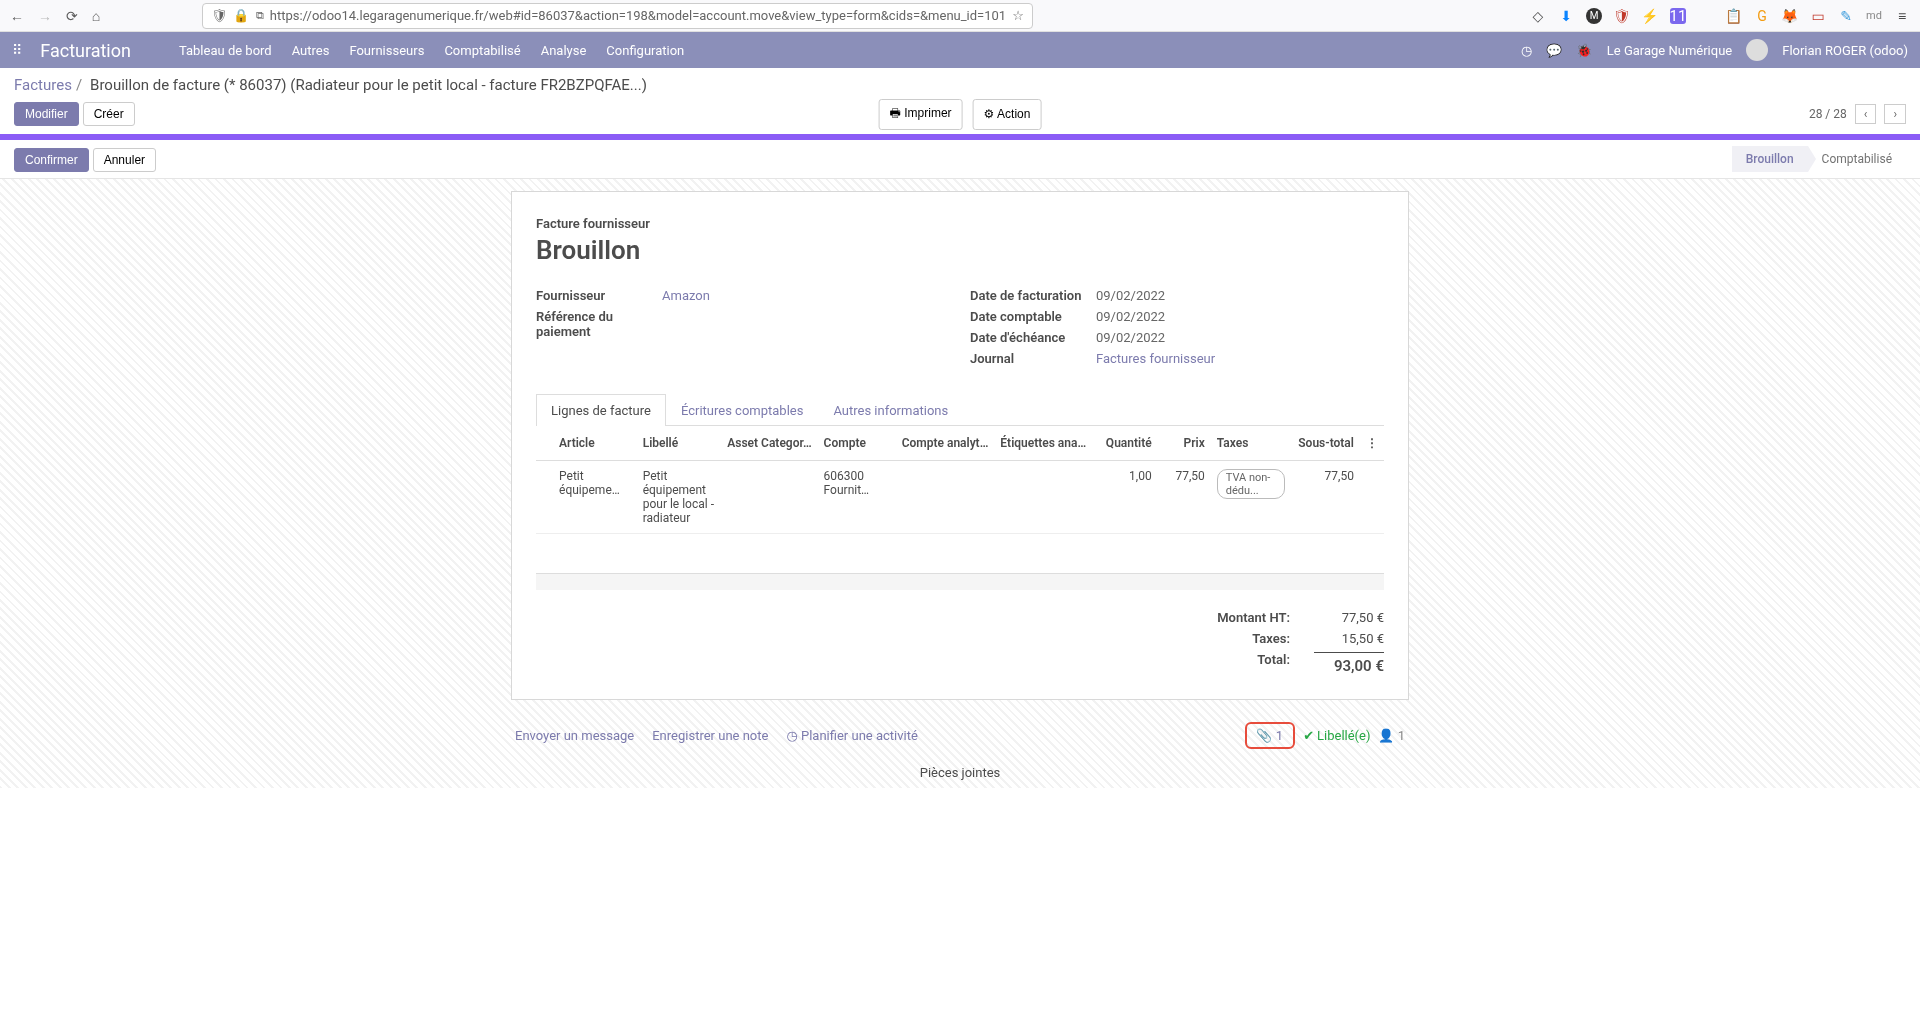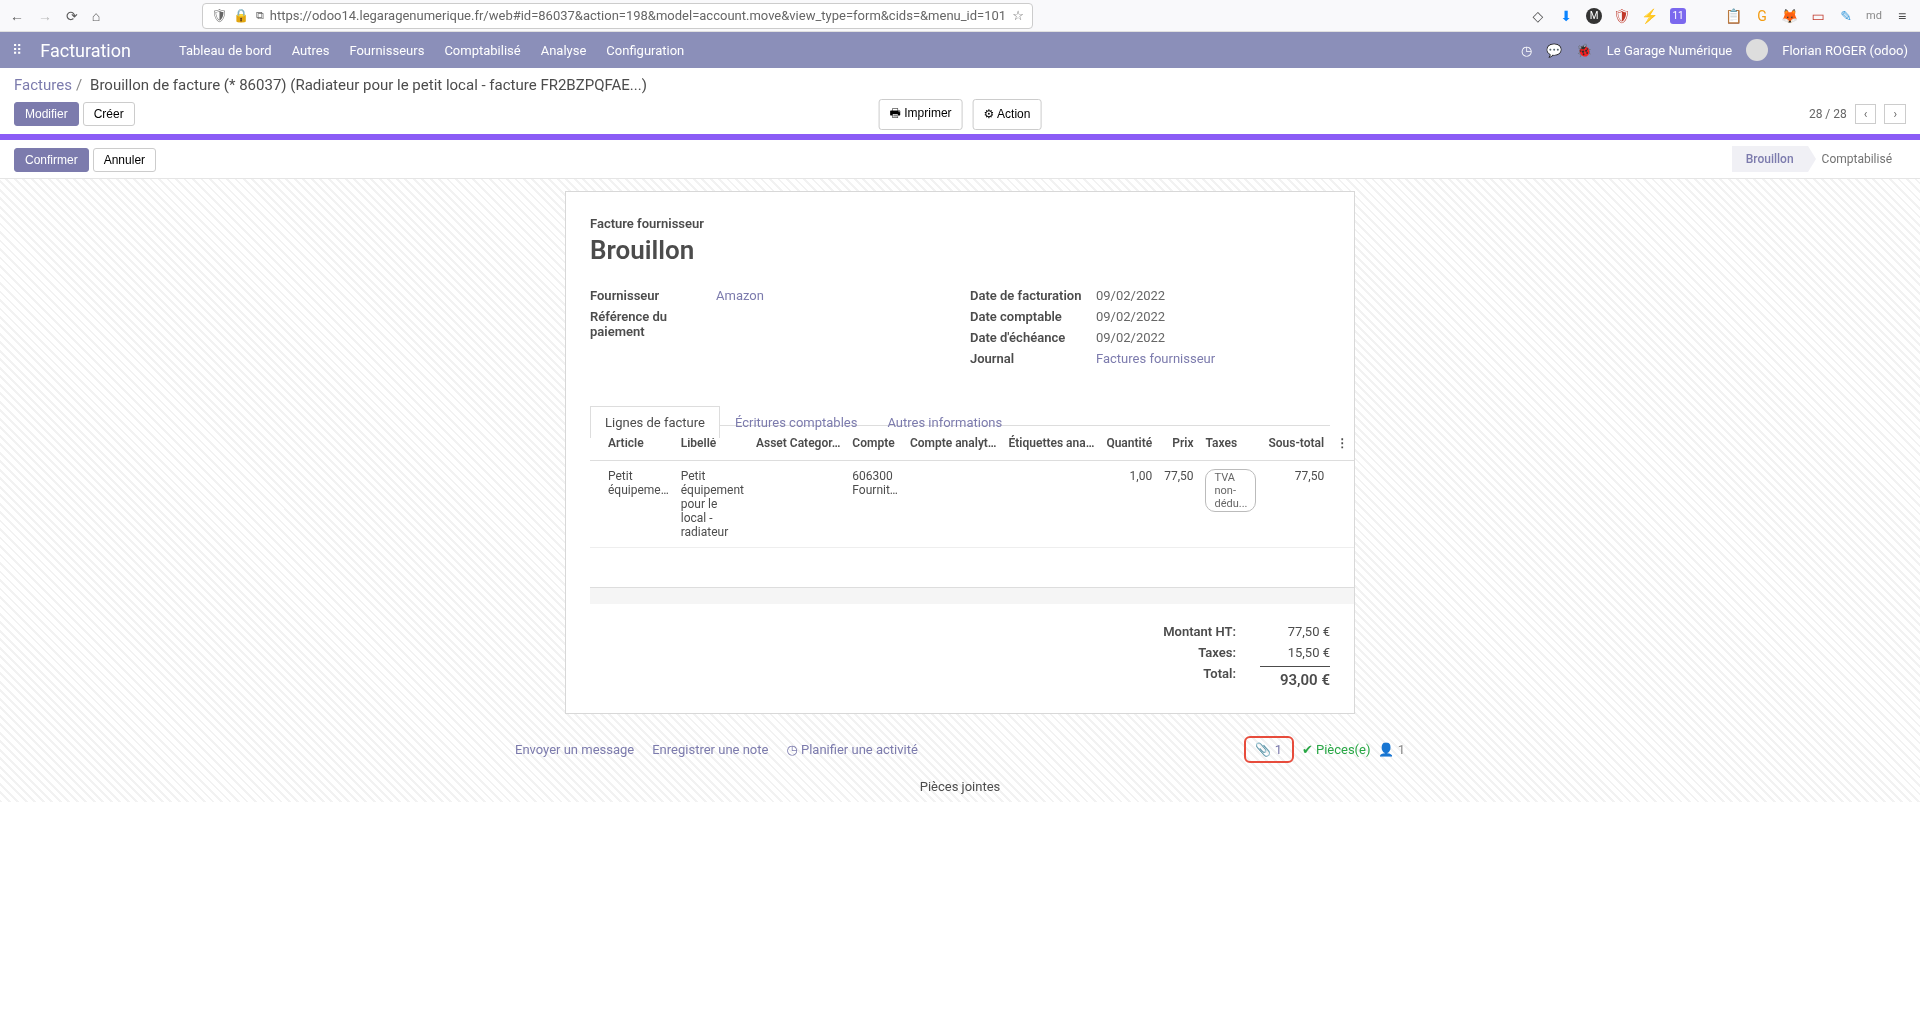--- a/index.html
+++ b/index.html
@@ -41,33 +41,33 @@
 .status-bar { border-top: 6px solid #8b5cf6; border-bottom: 1px solid #e5e5e5; padding: 6px 14px; display: flex; align-items: flex-end; }
 .status-right { margin-left: auto; display: flex; }
 .status-stage { padding: 6px 14px; font-size: 12px; color: #737373; position: relative; }
 .status-stage.active { color: #7c7bad; font-weight: 500; background: #f0f0f5; }
 .status-stage.active::after { content: ""; position: absolute; right: -8px; top: 0; bottom: 0; width: 0; border-left: 8px solid #f0f0f5; border-top: 13px solid transparent; border-bottom: 13px solid transparent; }
 
 
 .bg-stripes { background-image: repeating-linear-gradient(45deg, #f2f2f2 0, #f2f2f2 2px, #fff 2px, #fff 6px); padding: 12px 0 0 0; min-height: 600px; }
 
 
-.sheet { width: 790px; margin: 0 auto; background: #fff; border: 1px solid #d8d8d8; padding: 24px; }
+.sheet { width: 898px; margin: 0 auto; background: #fff; border: 1px solid #d8d8d8; padding: 24px; }
 .form-type { font-size: 13px; font-weight: 600; color: #4c4c4c; margin-bottom: 4px; }
 .form-title { font-size: 26px; font-weight: 600; color: #4c4c4c; margin-bottom: 20px; }
 .form-fields { display: flex; gap: 20px; margin-bottom: 24px; }
 .field-col { flex: 1; }
 .field-row { display: flex; padding: 3px 0; font-size: 13px; }
 .field-label { width: 126px; font-weight: 600; color: #4c4c4c; }
 .field-value { flex: 1; color: #666; }
 .field-value a { color: #7c7bad; text-decoration: none; }
 
 
 .tabs { border-bottom: 1px solid #ddd; display: flex; }
-.tab { padding: 8px 14px; font-size: 13px; color: #7c7bad; cursor: pointer; border: 1px solid transparent; border-bottom: none; position: relative; top: 13px; }
+.tab { padding: 8px 14px; font-size: 13px; color: #7c7bad; cursor: pointer; border: 1px solid transparent; border-bottom: none; position: relative; top: 1px; }
 .tab.active { color: #4c4c4c; border-color: #ddd; background: #fff; }
 
 
 .line-table { width: 100%; border-collapse: collapse; margin-top: 0; font-size: 12px; }
 .line-table th { text-align: left; padding: 10px 6px; font-weight: 600; border-bottom: 1px solid #ddd; color: #4c4c4c; background: #fff; white-space: nowrap; overflow: hidden; text-overflow: ellipsis; }
 .line-table th.num, .line-table td.num { text-align: right; }
 .line-table td { padding: 8px 6px; vertical-align: top; border-bottom: 1px solid #eee; }
 .tax-badge { display: inline-block; border: 1px solid #bbb; border-radius: 10px; padding: 1px 8px; font-size: 11px; color: #666; }
 .table-spacer td { height: 40px; border-bottom: 1px solid #ddd; }
 .table-footer-spacer td { height: 8px; background: #f5f5f5; border: none; }
@@ -105,21 +105,21 @@
     <span style="font-size:11px">⧉</span>
     <span class="url-text">https://odoo14.legaragenumerique.fr/web#id=86037&amp;action=198&amp;model=account.move&amp;view_type=form&amp;cids=&amp;menu_id=101</span>
     <span>☆</span>
   </div>
   <div class="ext-icons">
     <span>◇</span>
     <span style="color:#0a84ff">⬇</span>
     <span style="background:#333;color:#fff;border-radius:50%;width:16px;height:16px;font-size:10px">M</span>
     <span style="color:#c0392b">🛡</span>
     <span>⚡</span>
-    <span style="background:#7b68ee;color:#fff;border-radius:3px;font-size:10px;padding:1px 2px">11</span>
+    <span style="background:#7b68ee;color:#fff;border-radius:3px;font-size:15px;padding:1px 2px">11</span>
     <span> </span>
     <span>📋</span>
     <span style="color:#f39c12">G</span>
     <span style="color:#e67e22">🦊</span>
     <span style="color:#c0392b">▭</span>
     <span style="color:#3498db">✎</span>
     <span style="color:#888;font-size:11px">md</span>
     <span>≡</span>
   </div>
 </div>
@@ -292,21 +292,21 @@
       <span class="msg-link">Envoyer un message</span>
       <span class="msg-link">Enregistrer une note</span>
       <span class="msg-link"><span>◷ </span><span>Planifier une activité</span></span>
       <div class="chatter-right">
         <span class="attach-box">
             <span>📎</span>
             <span>1</span>
           </span>
         <span class="follow">
             <span>✔</span>
-            <span>Pièces(e)</span>
+            <span>Libellé(e)</span>
           </span>
         <span class="follower-count">
             <span>👤</span>
             <span>1</span>
           </span>
       </div>
     </div>
     <div class="attachments-title">Pièces jointes</div>
   </div>
 </div>

